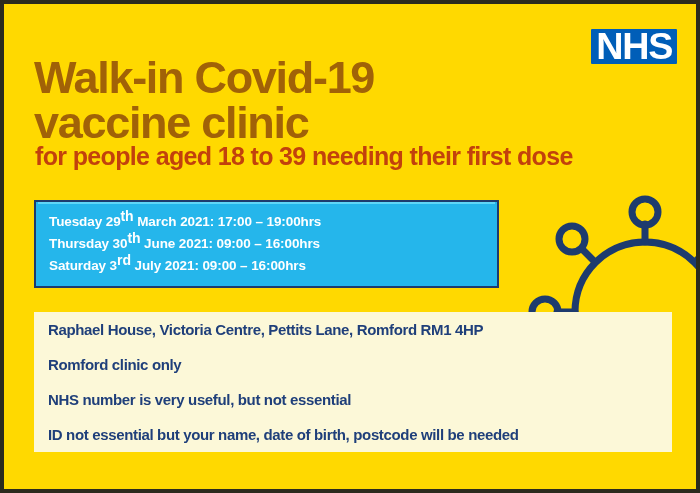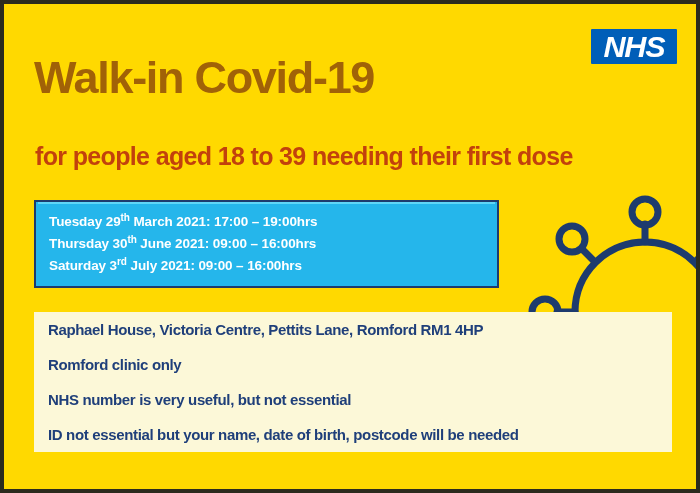--- a/index.html
+++ b/index.html
@@ -47,22 +47,21 @@
     border-radius: 1px;
     display: flex;
     align-items: center;
     justify-content: center;
     z-index: 6;
   }
   #nhs-logo .nhs-text {
     color: #ffffff;
     font-family: "Liberation Sans", sans-serif;
     font-weight: bold;
-    font-style: italic;
-    font-size: 30px;
+    font-size: 37px;
     letter-spacing: -1.2px;
     line-height: 1;
     transform: scaleX(1.02);
   }
 
   
   #headline {
     position: absolute;
     left: 30px;
     top: 22px;
@@ -118,21 +117,21 @@
   .date-line {
     color: #ffffff;
     font-family: "Liberation Sans", sans-serif;
     font-weight: bold;
     font-size: 13.5px;
     line-height: 22px;
     letter-spacing: -0.1px;
     white-space: nowrap;
   }
   .date-line sup {
-    font-size: 10px;
+    font-size: 14px;
     vertical-align: super;
     line-height: 0;
   }
 
   
   #info-rows {
     position: absolute;
     left: 30px;
     top: 308px;
     width: 638px;
@@ -184,20 +183,21 @@
       </g>
     </svg>
   </div>
 
   <div id="nhs-logo">
     <span class="nhs-text">NHS</span>
   </div>
 
   <h1 id="headline">
     <span class="hl-line">Walk-in Covid-19</span>
+    <span class="hl-line">vaccine clinic</span>
   </h1>
 
   <div id="subhead">for people aged 18 to 39 needing their first dose</div>
 
   <div id="dates-panel">
     <div id="dates-list">
       <div class="date-line">
         <span>Tuesday 29</span><sup>th</sup><span> March 2021: 17:00 – 19:00hrs</span>
       </div>
       <div class="date-line">

